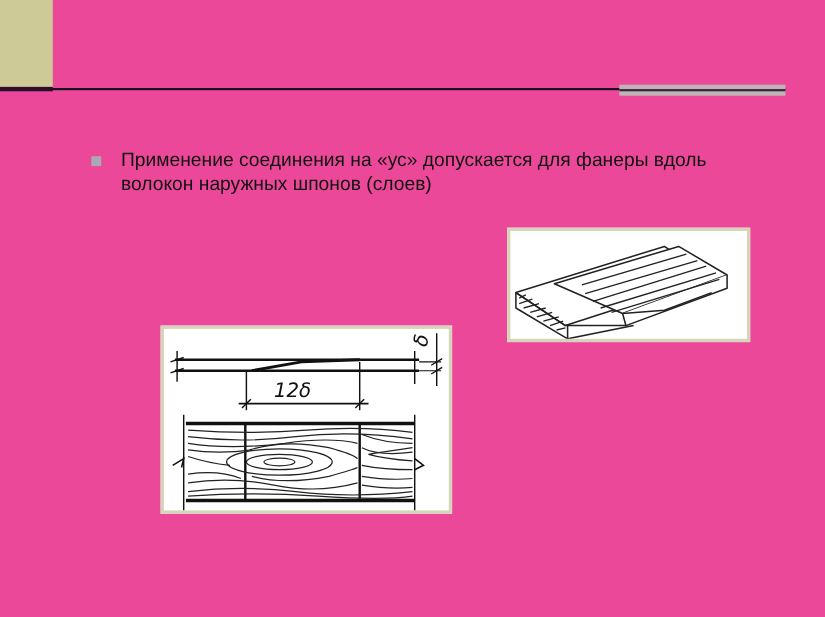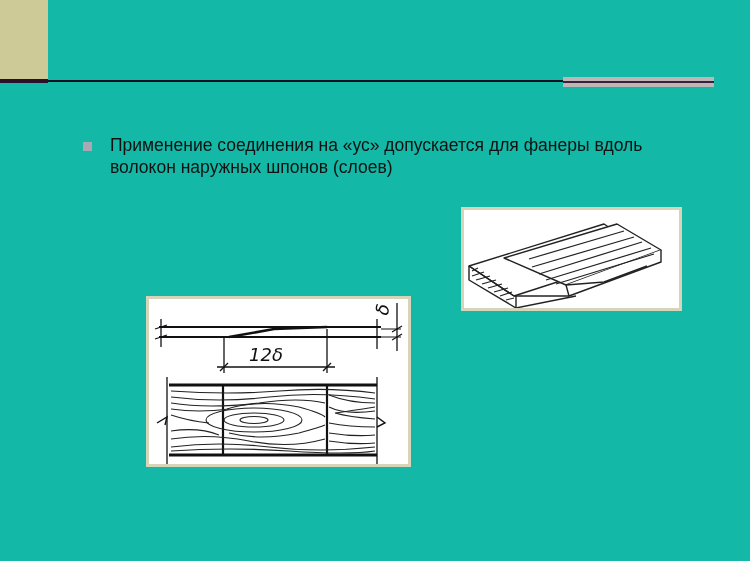--- a/index.html
+++ b/index.html
@@ -11,21 +11,21 @@
       height: 561px;
       background: #fffedf;
       position: relative;
       overflow: hidden;
       font-family: "Liberation Sans", "DejaVu Sans", sans-serif;
     }
     .slide {
       position: absolute;
       left: 0; top: 0;
       width: 750px; height: 561px;
-      background: #14b8a6;
+      background: #ec4899;
     }
     .left-block {
       position: absolute;
       left: 0; top: 0;
       width: 48px; height: 79px;
       background: #cdca98;
     }
     .title-rule {
       position: absolute;
       left: 0; top: 80px;

